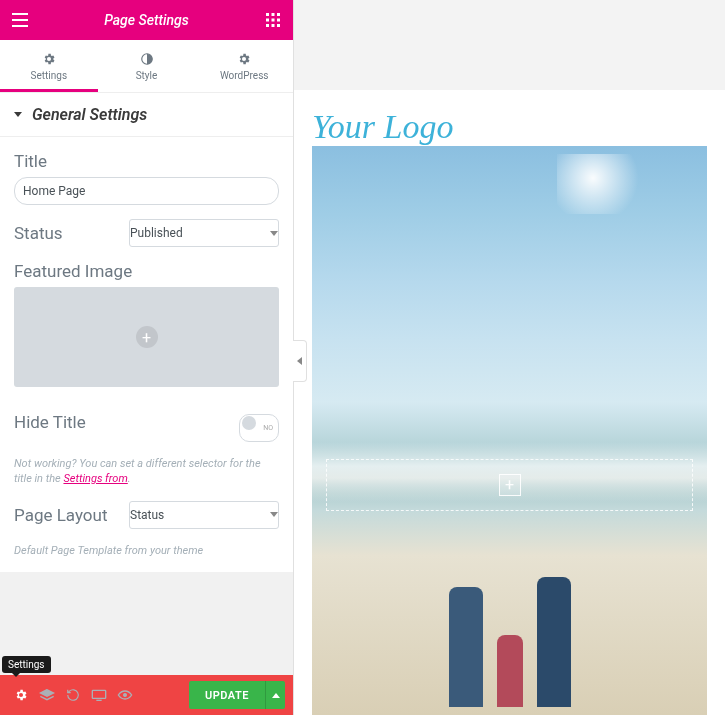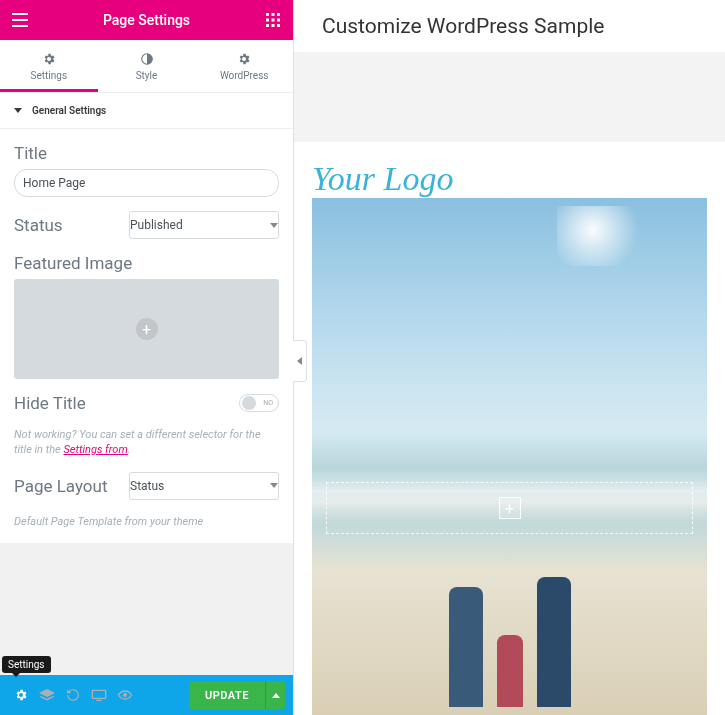--- a/index.html
+++ b/index.html
@@ -1,51 +1,51 @@
 <!DOCTYPE html>
 <html><head>
 <meta charset="utf-8">
 <style>
 * { margin: 0; padding: 0; box-sizing: border-box; font-family: -apple-system, BlinkMacSystemFont, "Segoe UI", Roboto, sans-serif; }
 body { width: 725px; height: 715px; display: flex; background: #f5f5f5; overflow: hidden; }
 
 .panel { width: 294px; height: 100%; display: flex; flex-direction: column; background: #fff; position: relative; border-right: 1px solid #e0e0e0; }
-.panel-header { height: 40px; background: #e6007e; display: flex; align-items: center; justify-content: space-between; padding: 0 10px; }
+.panel-header { height: 40px; background: #e6007e; display: flex; align-items: center; justify-content: space-between; padding: 0 10px; font-style: italic; }
 .panel-header .ic { width: 20px; height: 20px; display: flex; align-items: center; justify-content: center; color: #fff; cursor: pointer; }
 .panel-header h1 { color: #fff; font-size: 14px; font-weight: 500; }
 
 .tabs { display: flex; background: #fff; border-bottom: 1px solid #eee; }
 .tab { flex: 1; text-align: center; padding: 10px 0 8px; cursor: pointer; position: relative; }
 .tab.active { border-bottom: 3px solid #e6007e; }
 .tab .ticon { height: 18px; margin-bottom: 2px; color: #6d7882; display:flex; align-items:center; justify-content:center;}
 .tab .tlabel { font-size: 10px; color: #6d7882; }
 
 .section { background: #fff; }
-.section-header { display: flex; align-items: center; padding: 12px 14px; font-size: 10px; font-weight: 600; color: #3a3a3a; border-bottom: 1px solid #eee; cursor: pointer; }
+.section-header { display: flex; align-items: center; padding: 12px 14px; font-size: 16px; font-weight: 600; color: #3a3a3a; border-bottom: 1px solid #eee; cursor: pointer; font-style: italic; }
 .section-header .caret { width: 0; height: 0; border-left: 4px solid transparent; border-right: 4px solid transparent; border-top: 5px solid #3a3a3a; margin-right: 10px; }
 .section-body { padding: 14px; display: flex; flex-direction: column; gap: 14px; }
 
 .field { display: flex; flex-direction: column; gap: 6px; }
 .field.row { flex-direction: row; align-items: center; justify-content: space-between; }
 .flabel { font-size: 17px; color: #6d7882; }
 .finput { height: 28px; border: 1px solid #d5dadf; border-radius: 13px; padding: 0 8px; font-size: 12px; color: #495157; width: 100%; }
 .fselect { width: 150px; height: 28px; border: 1px solid #d5dadf; border-radius: 3px; padding: 0 0; font-size: 12px; color: #495157; background: #fff; display: flex; align-items: center; justify-content: space-between; cursor: pointer; }
 .fselect .caret-d { width: 0; height: 0; border-left: 4px solid transparent; border-right: 4px solid transparent; border-top: 5px solid #888; }
 .img-upload { height: 100px; background: #d5dadf; border-radius: 3px; display: flex; align-items: center; justify-content: center; cursor: pointer; }
 .img-upload .plus { width: 22px; height: 22px; border-radius: 50%; background: #c2c6cb; color: #fff; display: flex; align-items: center; justify-content: center; font-size: 16px; }
 
-.toggle { width: 40px; height: 18px; border: 1px solid #d5dadf; border-radius: 10px; background: #fff; position: relative; display: flex; align-items: center; justify-content: flex-end; padding-right: 5px; font-size: 7px; color: #aaa; cursor: pointer; }
+.toggle { width: 40px; height: 28px; border: 1px solid #d5dadf; border-radius: 10px; background: #fff; position: relative; display: flex; align-items: center; justify-content: flex-end; padding-right: 5px; font-size: 7px; color: #aaa; cursor: pointer; margin-top: 13px; }
 .toggle .knob { width: 14px; height: 14px; border-radius: 50%; background: #d5dadf; position: absolute; left: 2px; top: 1px; }
 
 .hint { font-size: 11px; font-style: italic; color: #a4afb7; line-height: 1.4; }
 .hint a { color: #e6007e; }
 
 .filler { flex: 1; background: #f1f1f1; }
 
-.footer { height: 40px; background: #0ea5e9; display: flex; align-items: center; padding: 16px 8px; gap: 0; }
+.footer { height: 40px; background: #ef4444; display: flex; align-items: center; padding: 16px 8px; gap: 0; }
 .footer .fic { width: 26px; height: 26px; display: flex; align-items: center; justify-content: center; color: #aab0b6; cursor: pointer; }
 .footer .spacer { flex: 1; }
 .update-btn { background: #39b54a; color: #fff; border: none; height: 28px; padding: 0 16px; font-size: 11px; font-weight: 600; letter-spacing: 0.5px; cursor: pointer; border-radius: 2px 0 0 2px; }
 .update-caret { width: 20px; height: 28px; background: #39b54a; border-left: 1px solid rgba(0,0,0,.15); display: flex; align-items: center; justify-content: center; cursor: pointer; border-radius: 0 2px 2px 0; }
 .update-caret .tri { width: 0; height: 0; border-left: 4px solid transparent; border-right: 4px solid transparent; border-bottom: 5px solid #fff; }
 
 .tooltip { position: absolute; bottom: 42px; left: 2px; background: #1a1a1a; color: #fff; font-size: 10px; padding: 3px 6px; border-radius: 3px; }
 .tooltip:after { content: ""; position: absolute; bottom: -4px; left: 10px; border-left: 4px solid transparent; border-right: 4px solid transparent; border-top: 4px solid #1a1a1a; }
 
 .collapse-handle { position: absolute; right: -14px; top: 340px; width: 14px; height: 42px; background: #fff; border: 1px solid #e0e0e0; border-left: none; display: flex; align-items: center; justify-content: center; cursor: pointer; border-radius: 0 4px 4px 0; }
@@ -214,21 +214,20 @@
       <div class="tri"></div>
     </div>
   </div>
 
   <div class="collapse-handle">
     <div class="ch"></div>
   </div>
 </div>
 
 <div class="preview">
-  <div class="preview-head">Customize WordPress Sample</div>
   <div class="preview-gap"></div>
   <div class="preview-body">
     <div class="logo">Your Logo</div>
     <div class="hero">
       <div class="sun"></div>
       <div class="wave"></div>
       <div class="dropzone">
         <div class="dplus">+</div>
       </div>
       <div class="family">

